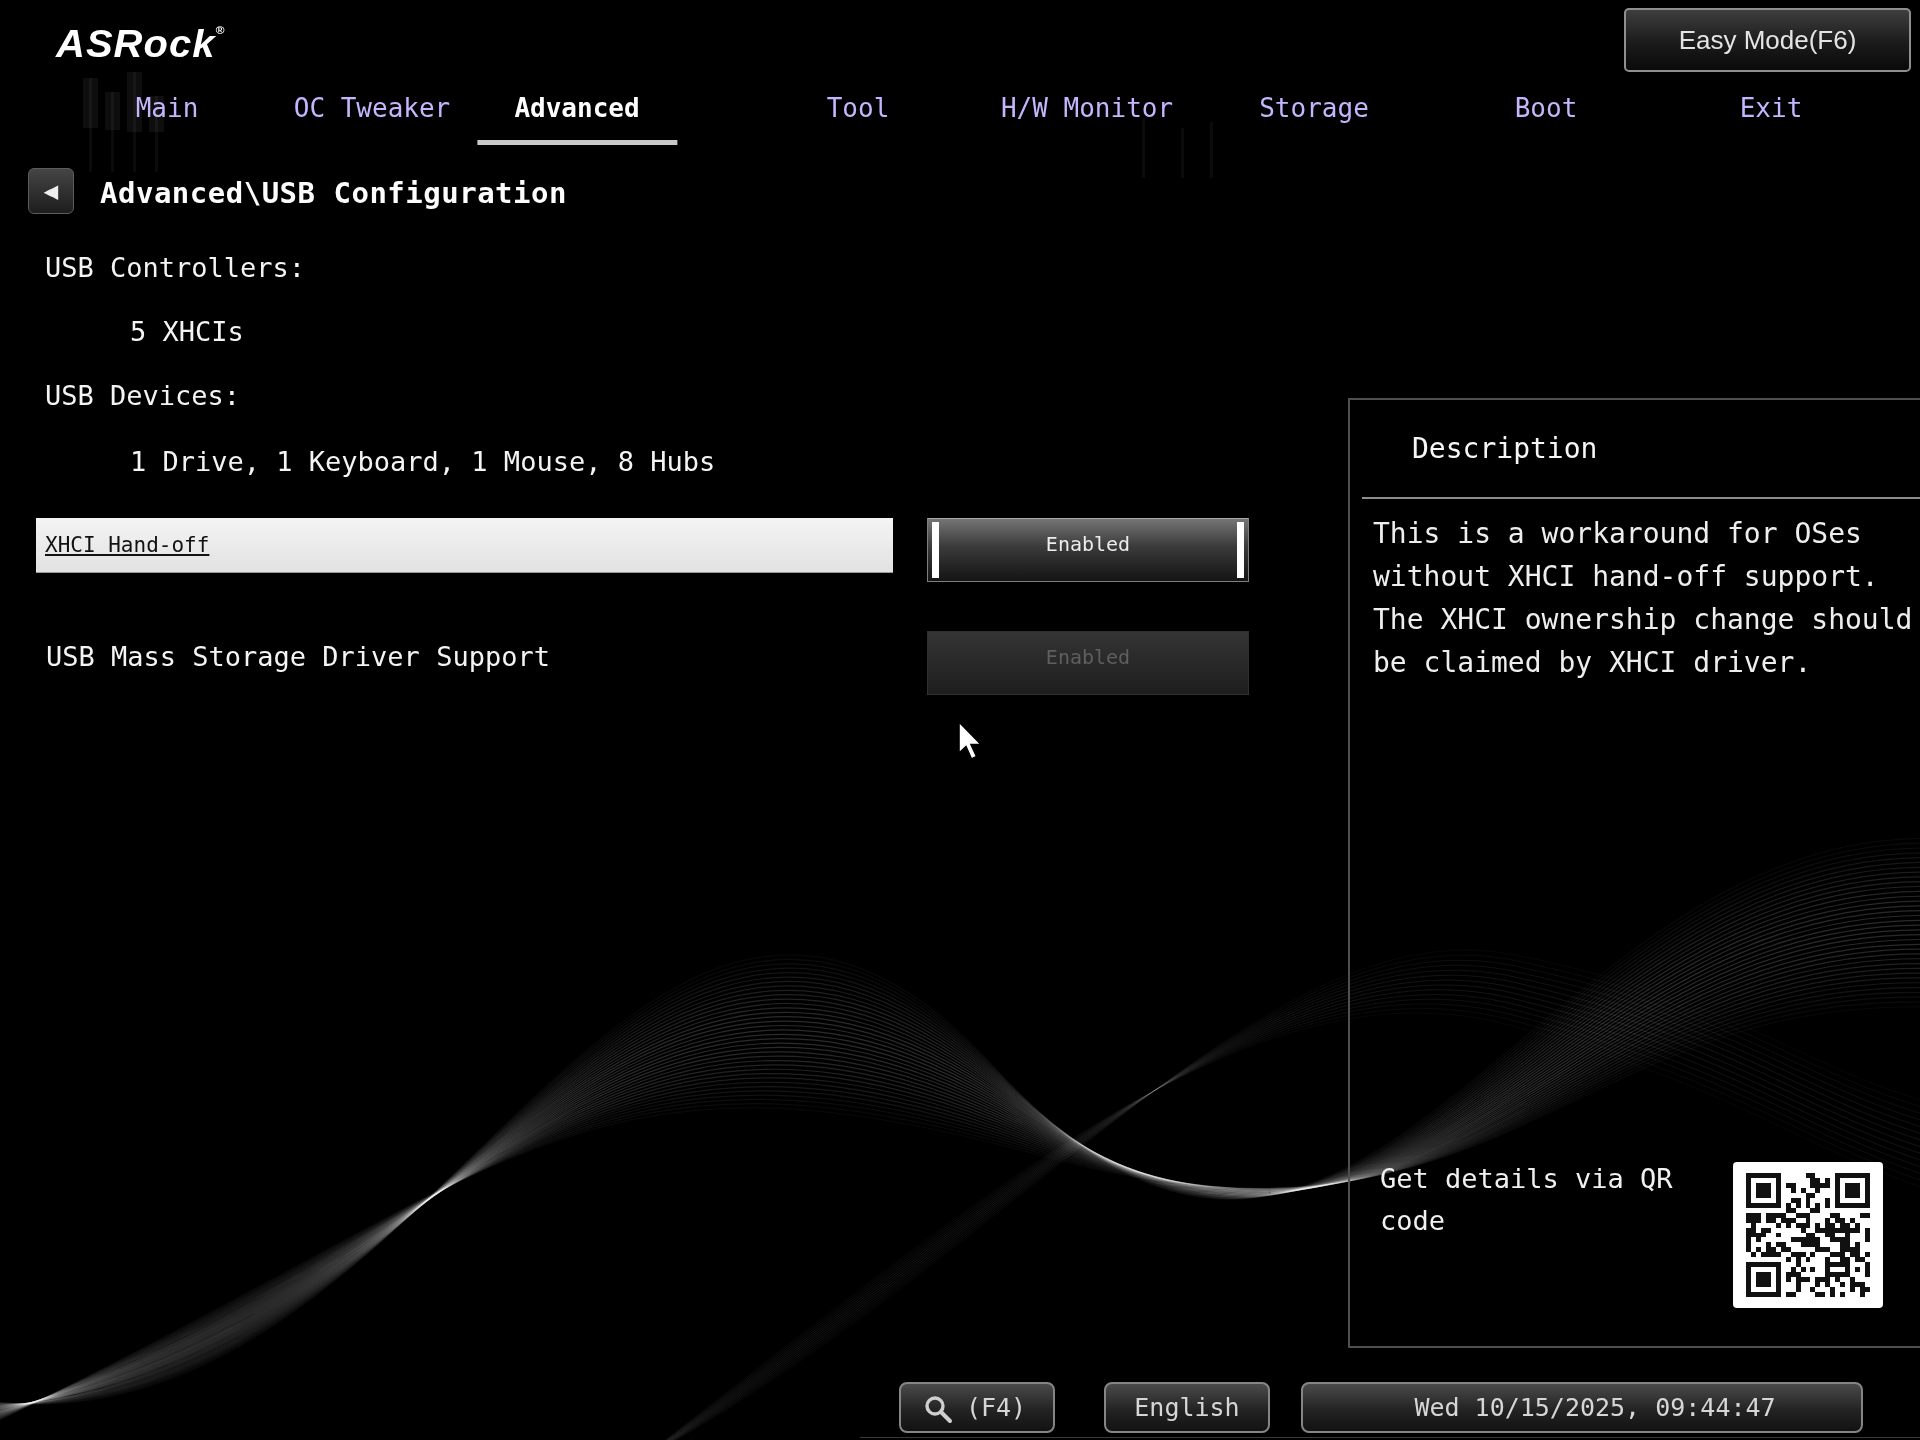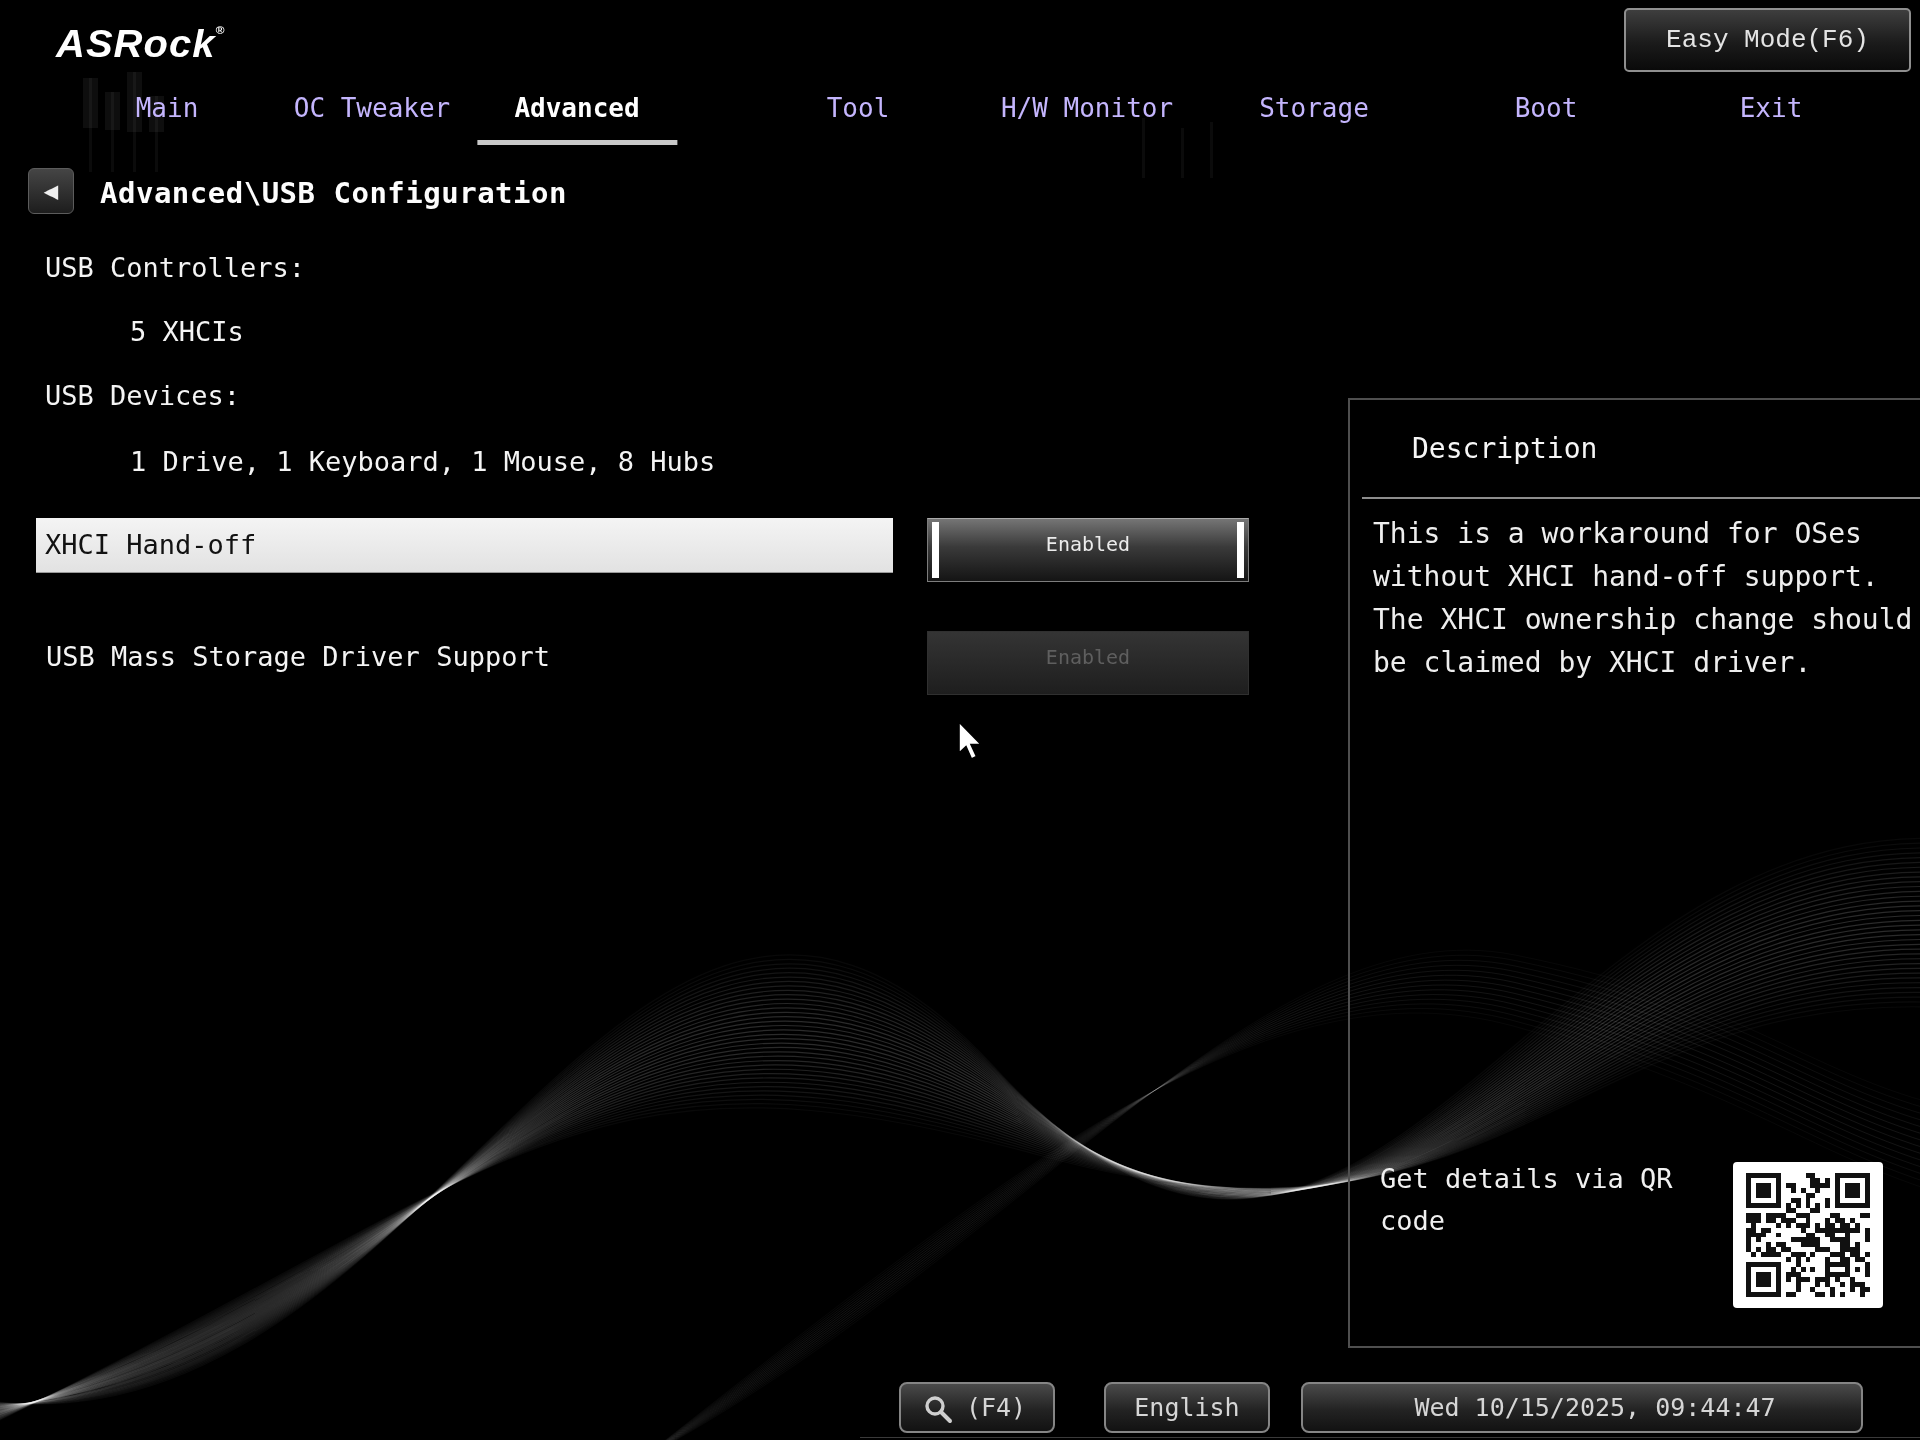--- a/index.html
+++ b/index.html
@@ -23,21 +23,21 @@
     font-style:italic; font-weight:bold;
     font-size:40px; letter-spacing:1px; color:#fff;
     transform:scaleY(0.95);
   }
   .logo sup { font-size:12px; vertical-align:top; }
   .easy-mode-btn {
     position:absolute; left:1624px; top:8px; width:287px; height:64px;
     border:2px solid #8f8f8f; border-radius:5px;
     background:linear-gradient(#3e3e3e, #1b1b1b 55%, #0a0a0a);
     color:#e4e4e4; font-size:26px; text-align:center; line-height:60px;
-    font-family:Liberation Mono, monospace;
+    font-family:Liberation Sans, sans-serif;
   }
 
   
   .nav { position:absolute; left:0; top:88px; width:1920px; height:70px; }
   .nav-tab {
     position:absolute; top:0; height:40px; line-height:40px;
     transform:translateX(-50%);
     color:#c4b5fd; font-size:26px; white-space:nowrap; cursor:default;
   }
   .nav-tab.active { color:#ffffff; font-weight:bold; }
@@ -75,21 +75,21 @@
   #usb-devices-value     { left:130px; top:446px; }
 
   
   .row-highlight {
     position:absolute; left:36px; top:518px; width:857px; height:54px;
     background:linear-gradient(#f4f4f4,#e2e2e2);
     box-shadow:0 1px 0 #9a9a9a;
   }
   .row-highlight .row-label {
     position:absolute; left:9px; top:0; height:53px; line-height:54px;
-    color:#121212; font-size:27px; white-space:nowrap;
+    color:#121212; font-size:21px; white-space:nowrap;text-decoration:underline;
   }
   .row-plain-label {
     position:absolute; left:46px; top:631px; height:52px; line-height:52px;
     color:#f4f4f4; font-size:27px; white-space:nowrap;
   }
   .opt-btn {
     position:absolute; left:927px; width:322px; height:64px;
     text-align:center; font-size:20px;
   }
   .opt-btn.active {

